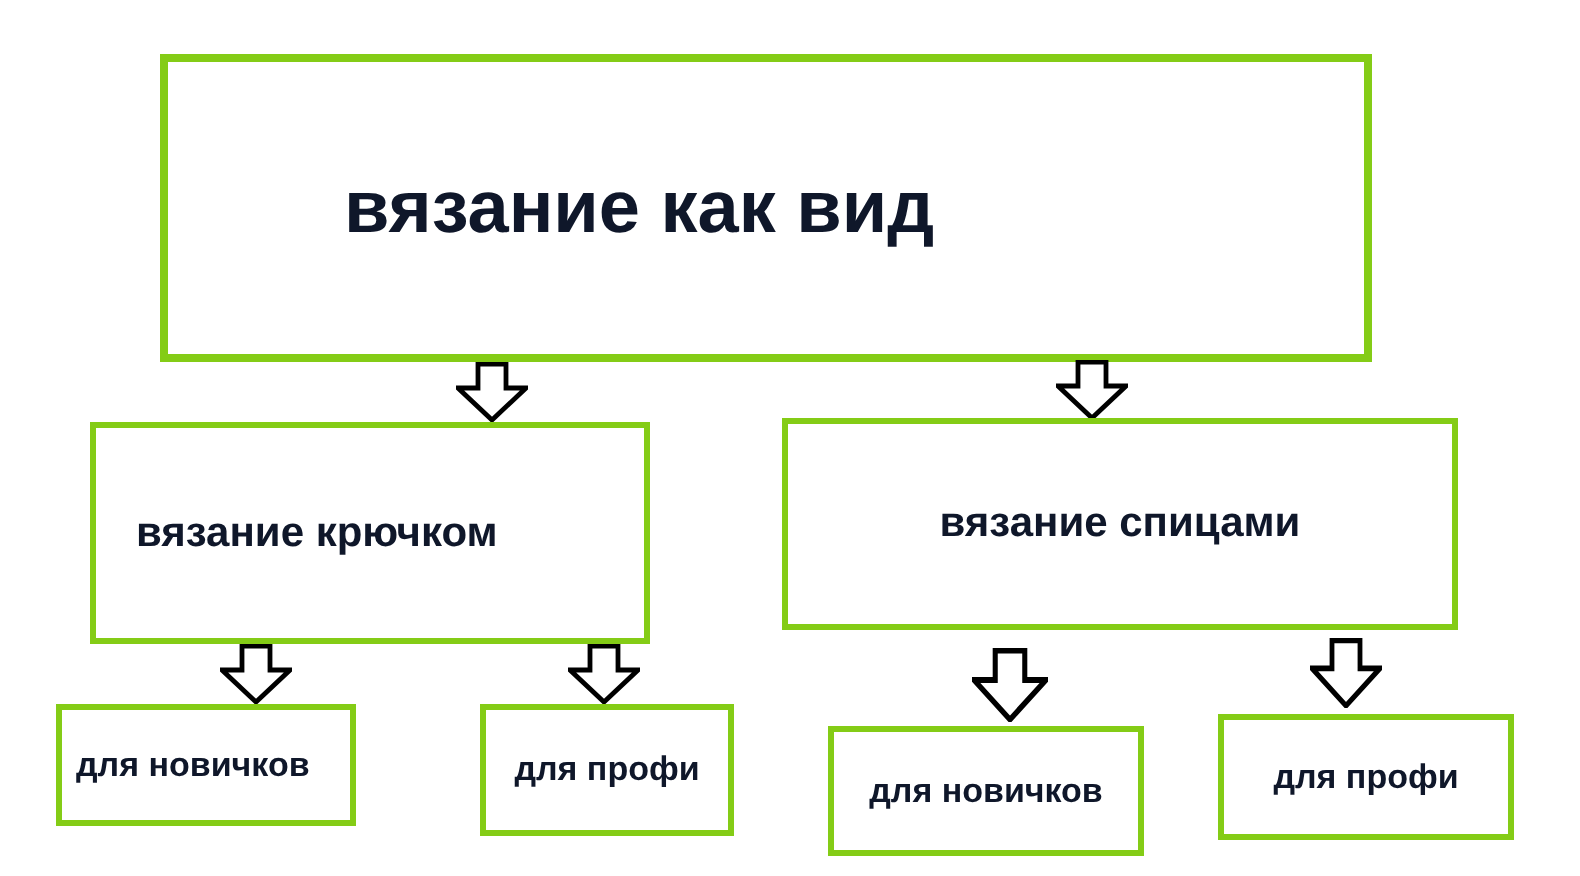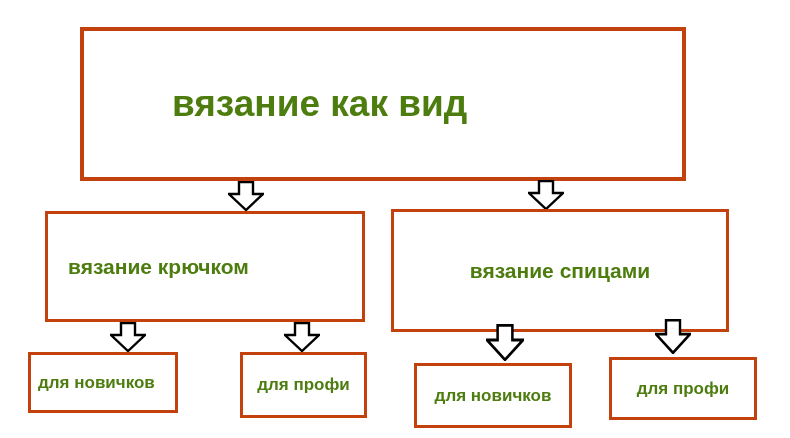--- a/index.html
+++ b/index.html
@@ -10,44 +10,44 @@
   .canvas {
     position: relative;
     width: 790px;
     height: 438px;
     background: #ffffff;
     overflow: hidden;
   }
   .node {
     position: absolute;
     background: #ffffff;
-    border: 3px solid #c2410c;
-    color: #4d7c0f;
+    border: 3px solid #84cc16;
+    color: #0f172a;
     font-weight: bold;
     display: flex;
     align-items: center;
   }
   .node-root {
     left: 80px; top: 27px; width: 606px; height: 154px;
     border-width: 4px;
     font-size: 37px;
     line-height: 1.55;
     padding-left: 88px;
     align-items: center;
   }
   .node-root .lines { display: block; }
   .node-mid {
     font-size: 21px;
   }
   .node-crochet {
-    left: 45px; top: 211px; width: 320px; height: 111px;
+    left: 45px; top: 211px; width: 280px; height: 111px;
     padding-left: 20px;
   }
   .node-needles {
-    left: 391px; top: 209px; width: 338px; height: 123px;
+    left: 391px; top: 209px; width: 338px; height: 106px;
     justify-content: center;
   }
   .node-leaf {
     font-size: 17px;
     justify-content: center;
   }
   .node-leaf-1 { left: 28px;  top: 352px; width: 150px; height: 61px; justify-content: flex-start; padding-left: 7px; }
   .node-leaf-2 { left: 240px; top: 352px; width: 127px; height: 66px; }
   .node-leaf-3 { left: 414px; top: 363px; width: 158px; height: 65px; }
   .node-leaf-4 { left: 609px; top: 357px; width: 148px; height: 63px; }

